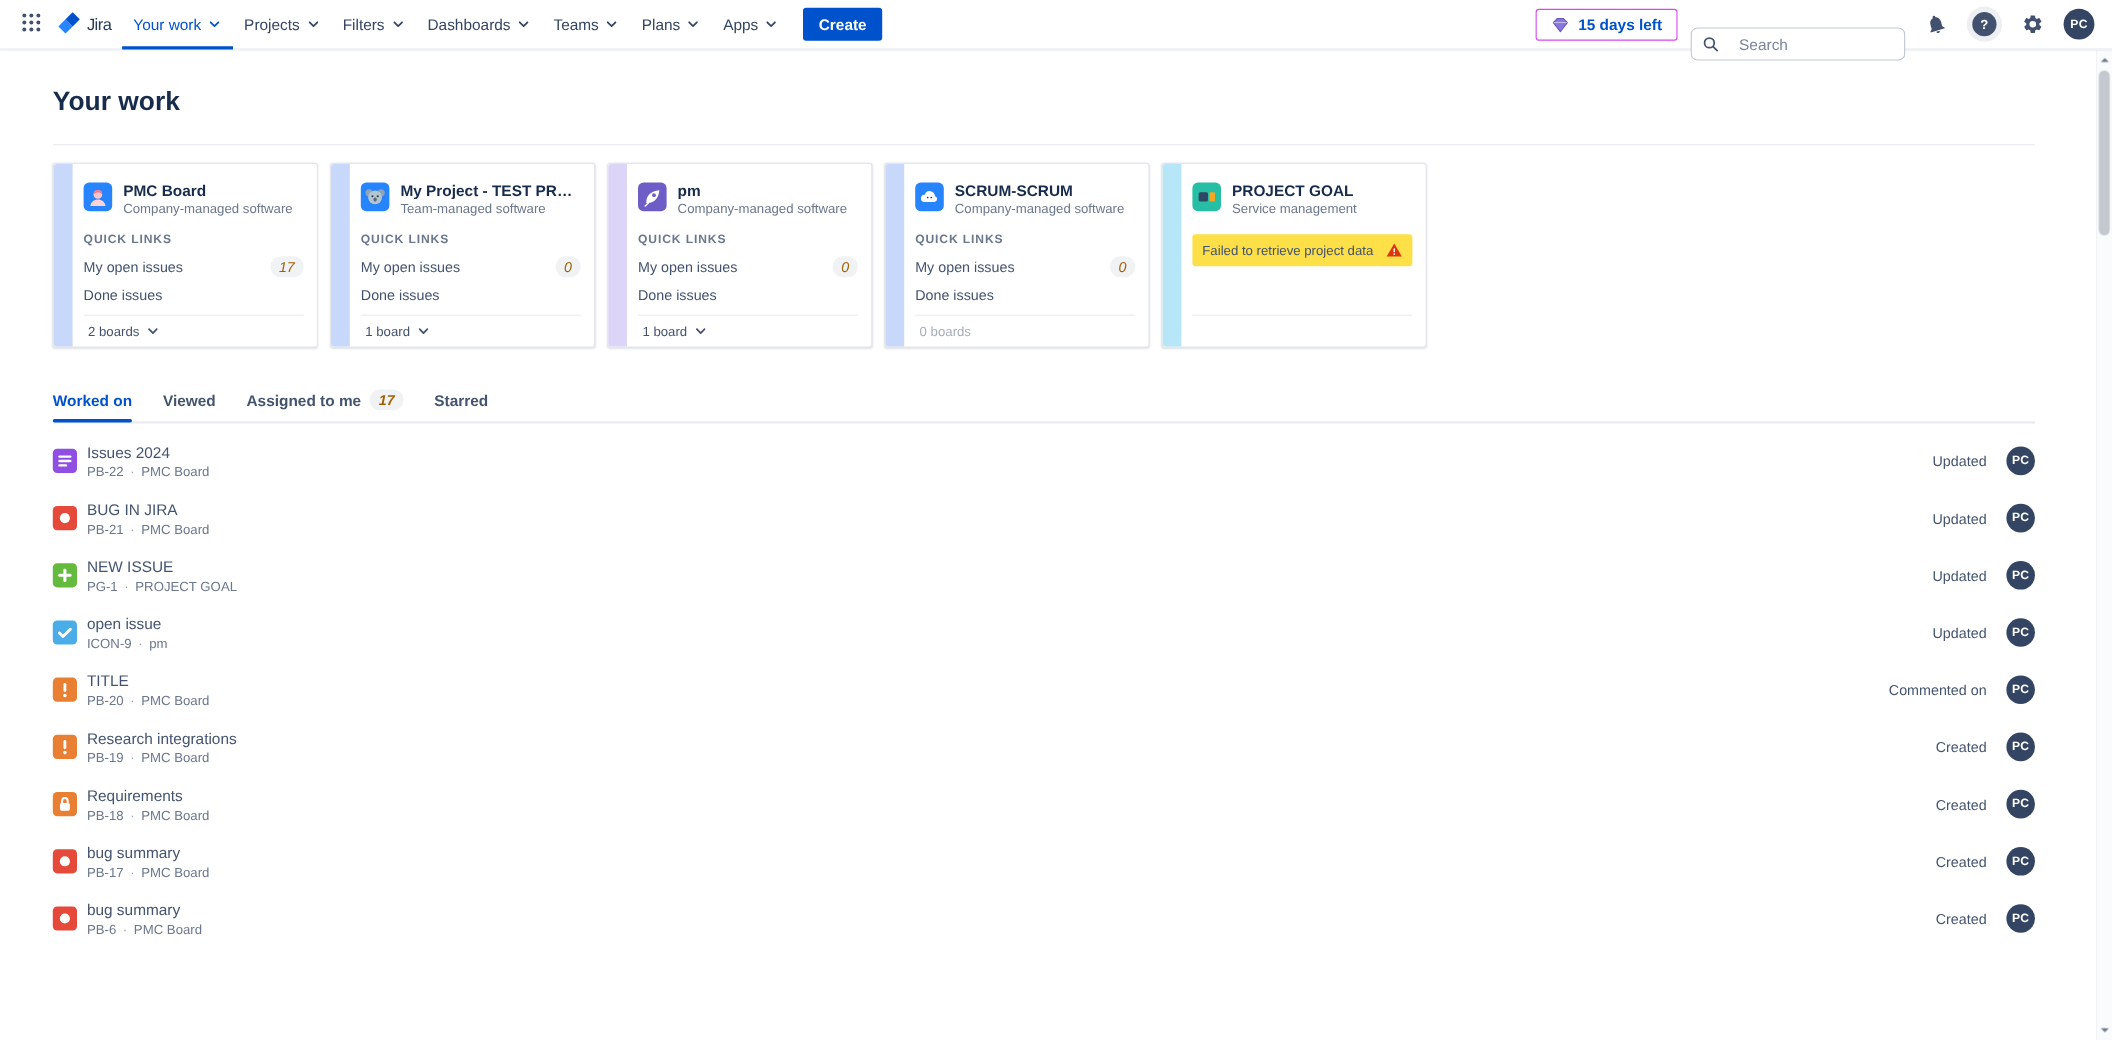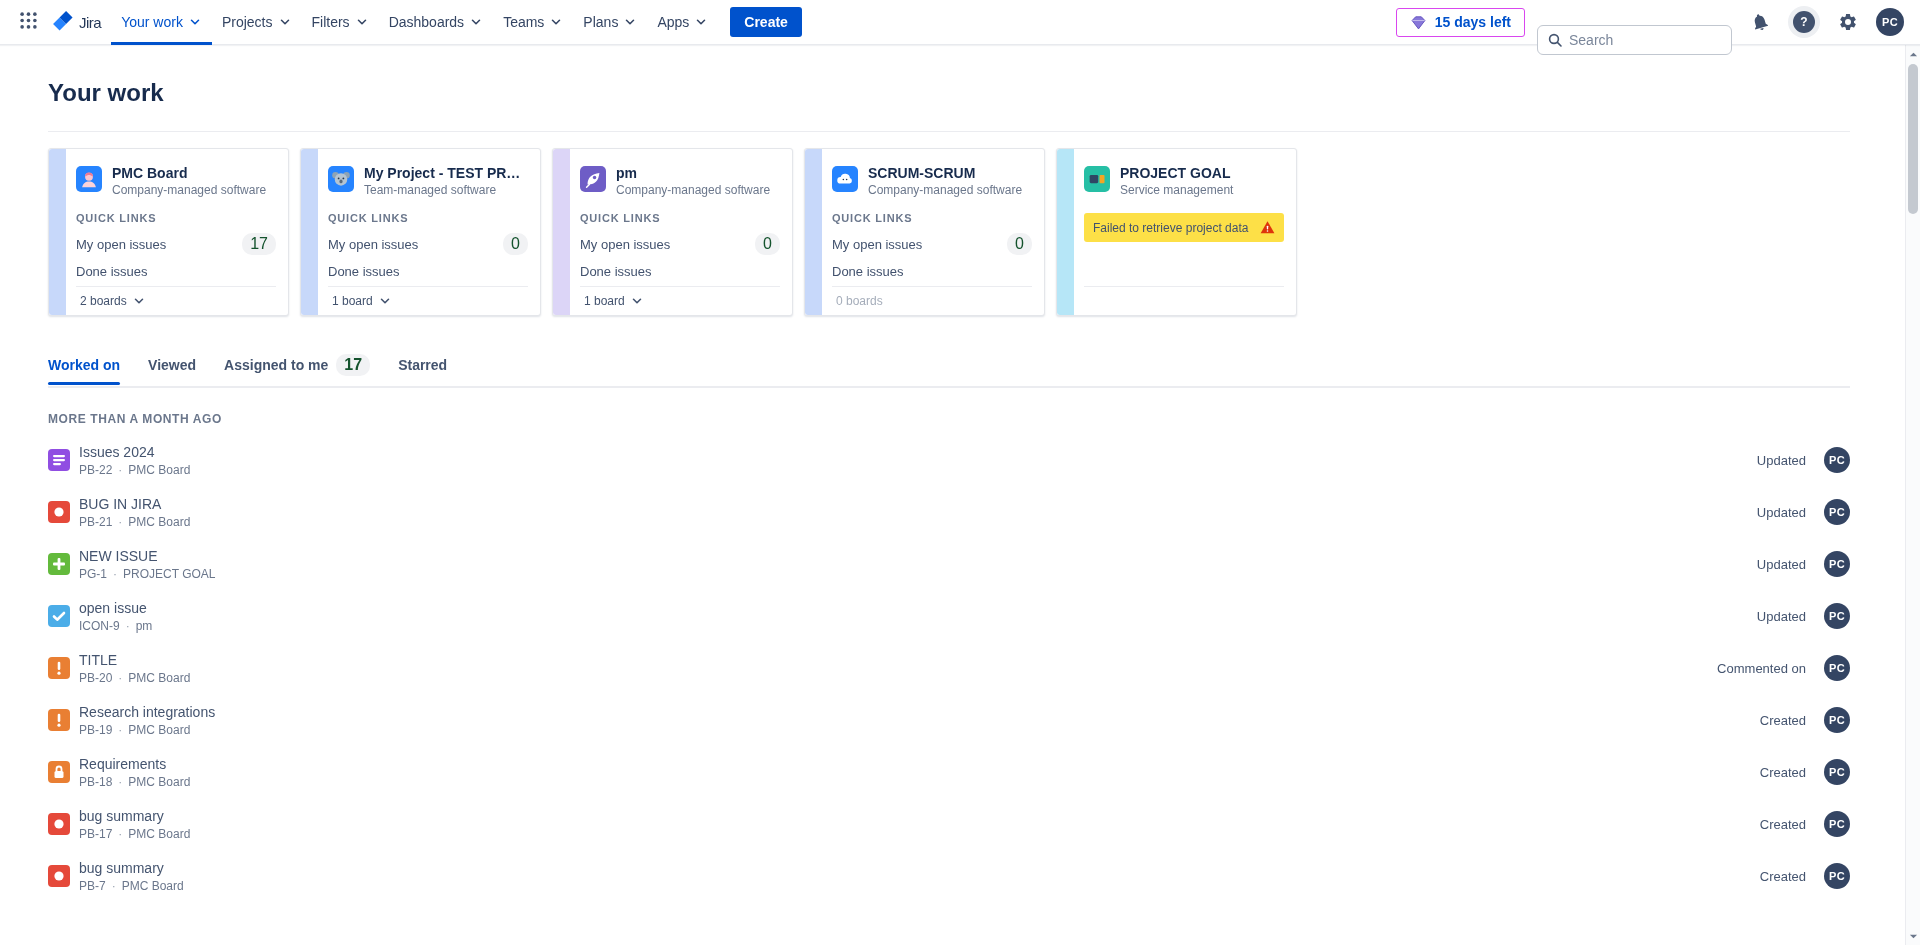--- a/index.html
+++ b/index.html
@@ -17,21 +17,21 @@
     font-size:14px; font-weight:500; color:#344563; cursor:pointer; }
   .nav-item.active { color:#0052CC; box-shadow:inset 0 -3px 0 #0052CC; }
   .chev { display:flex; align-items:center; }
   .create-btn { margin-left:12px; background:#0052CC; color:#fff; border:none; border-radius:3px;
     font-size:14px; font-weight:600; padding:7px 14px; cursor:pointer; font-family:inherit;}
   .topbar-right { margin-left:auto; display:flex; align-items:center; gap:12px; }
   .trial-chip { display:flex; align-items:center; gap:8px; border:1px solid #d946ef; border-radius:3px;
     padding:5px 13px; background:#fff; cursor:pointer; }
   .trial-chip span { font-size:14px; font-weight:600; color:#0052CC; }
   .searchbox { width:195px; height:30px; border:1px solid #C1C7D0; border-radius:6px;
-    display:flex; align-items:center; gap:6px; padding:0 9px; background:#fff;margin-top:36px;}
+    display:flex; align-items:center; gap:18px; padding:0 9px; background:#fff;margin-top:36px;}
   .searchbox input { border:none; outline:none; width:100%; font-size:14px; font-family:inherit; color:#172B4D; background:transparent;}
   .searchbox input::placeholder { color:#7A869A; }
   .round-btn { width:32px; height:32px; border:none; background:transparent; border-radius:50%;
     display:flex; align-items:center; justify-content:center; cursor:pointer;}
   .help-outer { background:#EDEFF2; }
   .help-inner { width:22px; height:22px; border-radius:50%; background:#42526E; color:#fff;
     font-size:12px; font-weight:700; display:flex; align-items:center; justify-content:center;}
   .avatar { width:28px; height:28px; border-radius:50%; color:#fff; font-size:11px; font-weight:700;
     display:flex; align-items:center; justify-content:center; border:none; cursor:pointer; letter-spacing:.3px;}
 
@@ -47,21 +47,21 @@
   .card { width:241px; height:168px; background:#fff; border:1px solid #E4E6EA; border-radius:3px;
     box-shadow:0 1px 2px rgba(9,30,66,.13); display:flex; cursor:pointer; }
   .card-stripe { width:17px; flex:none; border-radius:3px 0 0 3px; }
   .card-body { flex:1; display:flex; flex-direction:column; padding:16px 12px 0 10px; min-width:0;}
   .card-head { display:flex; gap:10px; align-items:flex-start;}
   .proj-avatar { width:26px; height:26px; border-radius:5px; flex:none; display:flex; align-items:center; justify-content:center; margin-top:1px;}
   .card-name { font-size:14px; font-weight:600; color:#172B4D; white-space:nowrap; overflow:hidden; text-overflow:ellipsis;}
   .card-type { font-size:12px; color:#6B778C; margin-top:2px; white-space:nowrap;}
   .quick-label { margin-top:15px; font-size:11px; font-weight:700; color:#6B778C; letter-spacing:.8px;}
   .qlink { display:flex; justify-content:space-between; align-items:center; margin-top:9px; font-size:13px; color:#42526E; cursor:pointer;}
-  .pill { background:#F1F2F4; border-radius:10px; padding:2px 8px; font-size:16px; color:#14532d; min-width:14px; text-align:center;}
+  .pill { background:#F1F2F4; border-radius:10px; padding:2px 8px; font-size:13px; color:#a16207; min-width:14px; text-align:center;font-style:italic;}
   .error-box { margin-top:16px; background:#fde047; border-radius:3px; padding:7px 9px;
     display:flex; justify-content:space-between; align-items:center; font-size:12px; color:#42526E;}
   .card-footer { margin-top:auto; border-top:1px solid #EBECF0; height:29px; display:flex; align-items:center; gap:5px;
     padding-left:4px; font-size:12px; color:#42526E; cursor:pointer;}
   .card-footer.disabled { color:#A5ADBA; cursor:default; }
 
   .tabs { display:flex; align-items:center; gap:28px; margin-top:38px; border-bottom:2px solid #EBECF0; padding-bottom:10px;}
   .tab { display:flex; align-items:center; gap:8px; font-size:14px; font-weight:600; color:#44546F; cursor:pointer; position:relative;}
   .tab.active { color:#0052CC; }
   .tab.active::after { content:""; position:absolute; left:0; right:0; bottom:-12px; height:3px; background:#0052CC; border-radius:2px;}
@@ -409,21 +409,20 @@
   </div>
       <div class="tab">
     <span>Assigned to me</span>
     <span class="pill">17</span>
   </div>
       <div class="tab">
     <span>Starred</span>
 
   </div>
     </div>
-  <div class="section-label">MORE THAN A MONTH AGO</div>
   <div class="rows" id="rows">
       <div class="row">
     <span class="row-icon" style="background: rgb(144, 78, 226);">
           <svg width="22" height="22" viewBox="0 0 22 22">
             <rect x="5" y="6" width="12" height="2.2" rx="1.1" fill="#fff"></rect>
             <rect x="5" y="10" width="12" height="2.2" rx="1.1" fill="#fff"></rect>
             <rect x="5" y="14" width="8" height="2.2" rx="1.1" fill="#fff"></rect>
           </svg>
         </span>
     <div class="row-text">
@@ -578,21 +577,21 @@
   </div>
       <div class="row">
     <span class="row-icon" style="background: rgb(229, 73, 58);">
           <svg width="22" height="22" viewBox="0 0 22 22">
             <circle cx="11" cy="11" r="4.6" fill="#fff"></circle>
           </svg>
         </span>
     <div class="row-text">
       <span class="row-title">bug summary</span>
       <span class="row-sub">
-        <span>PB-7</span>
+        <span>PB-6</span>
         <span class="row-dot"></span>
         <span>PMC Board</span>
       </span>
     </div>
     <div class="row-right">
       <span class="row-action">Created</span>
       <span class="avatar" style="background: rgb(52, 69, 99);">PC</span>
     </div>
   </div>
       <div class="row">

